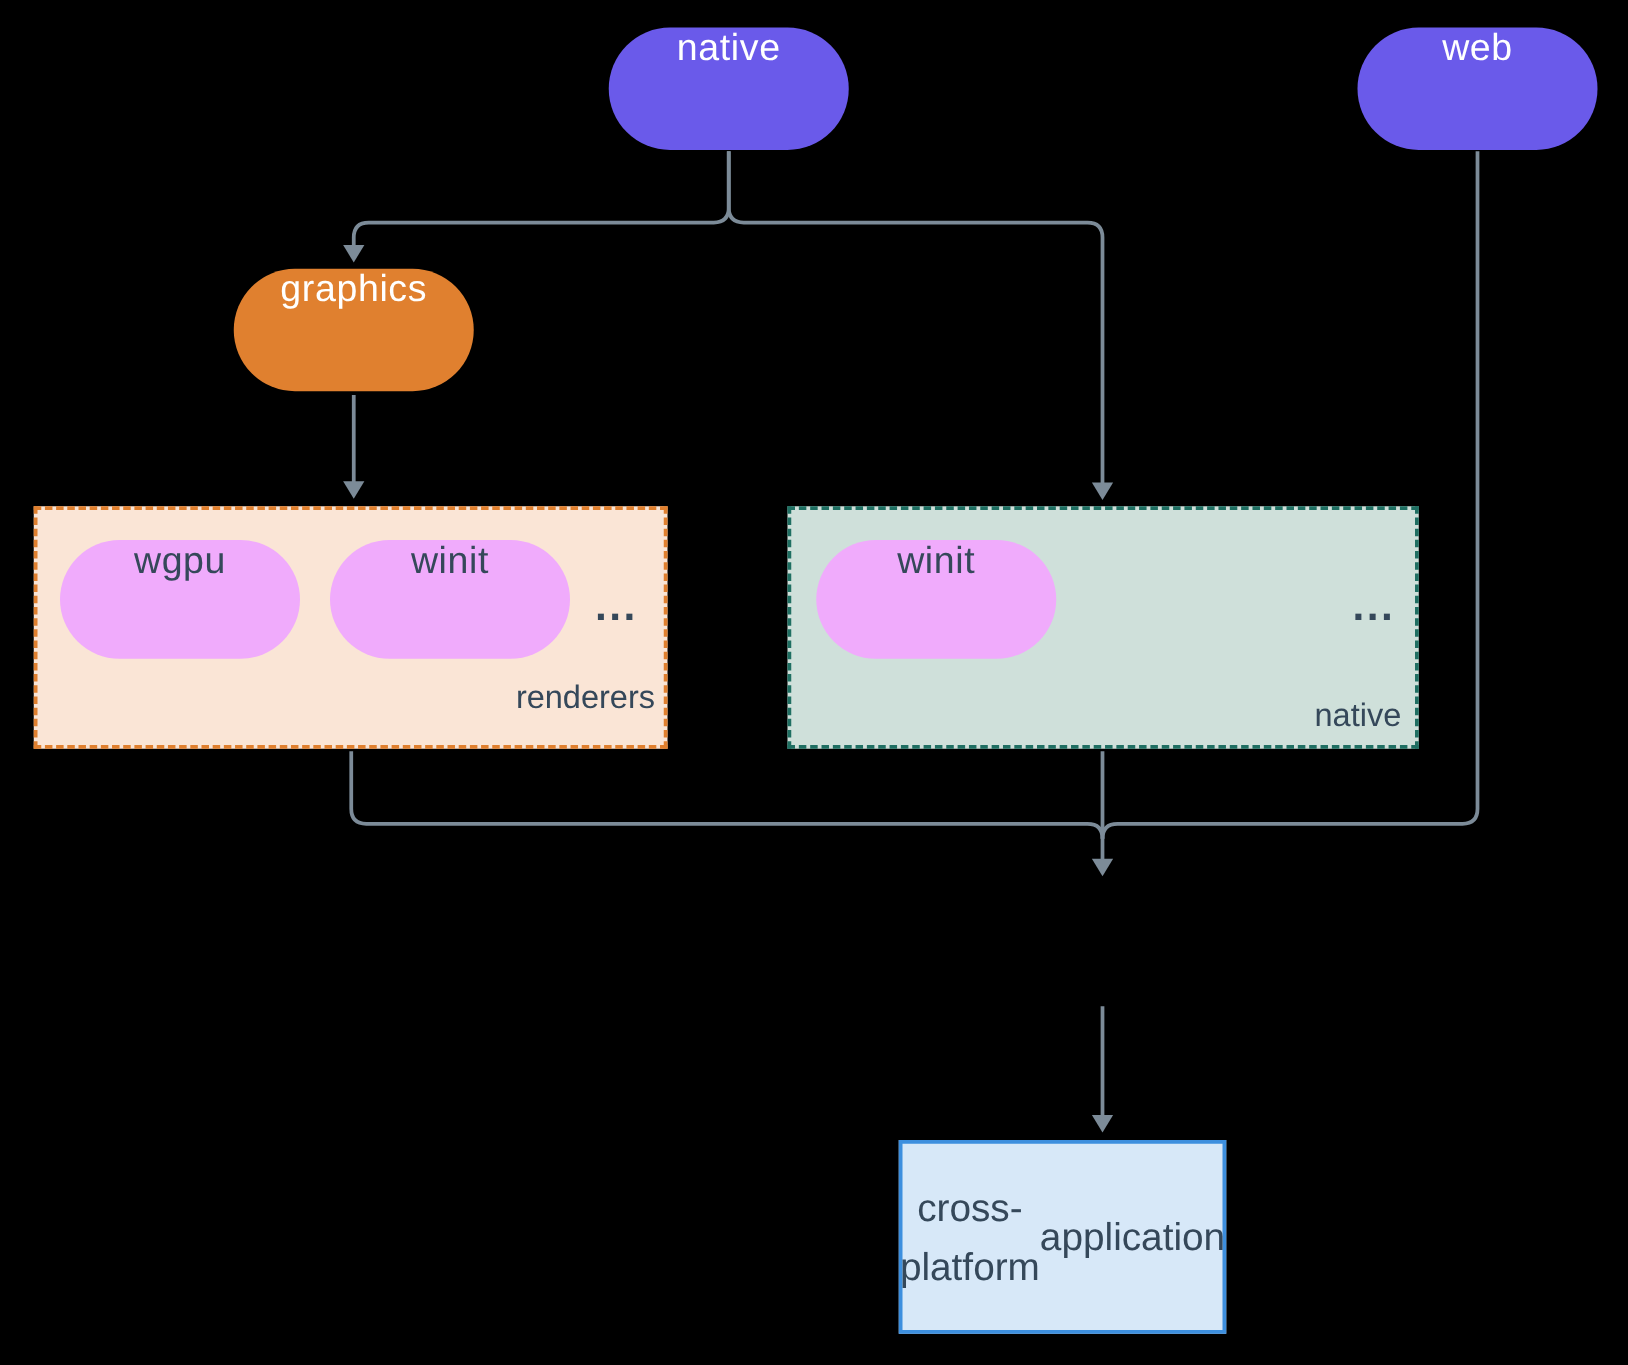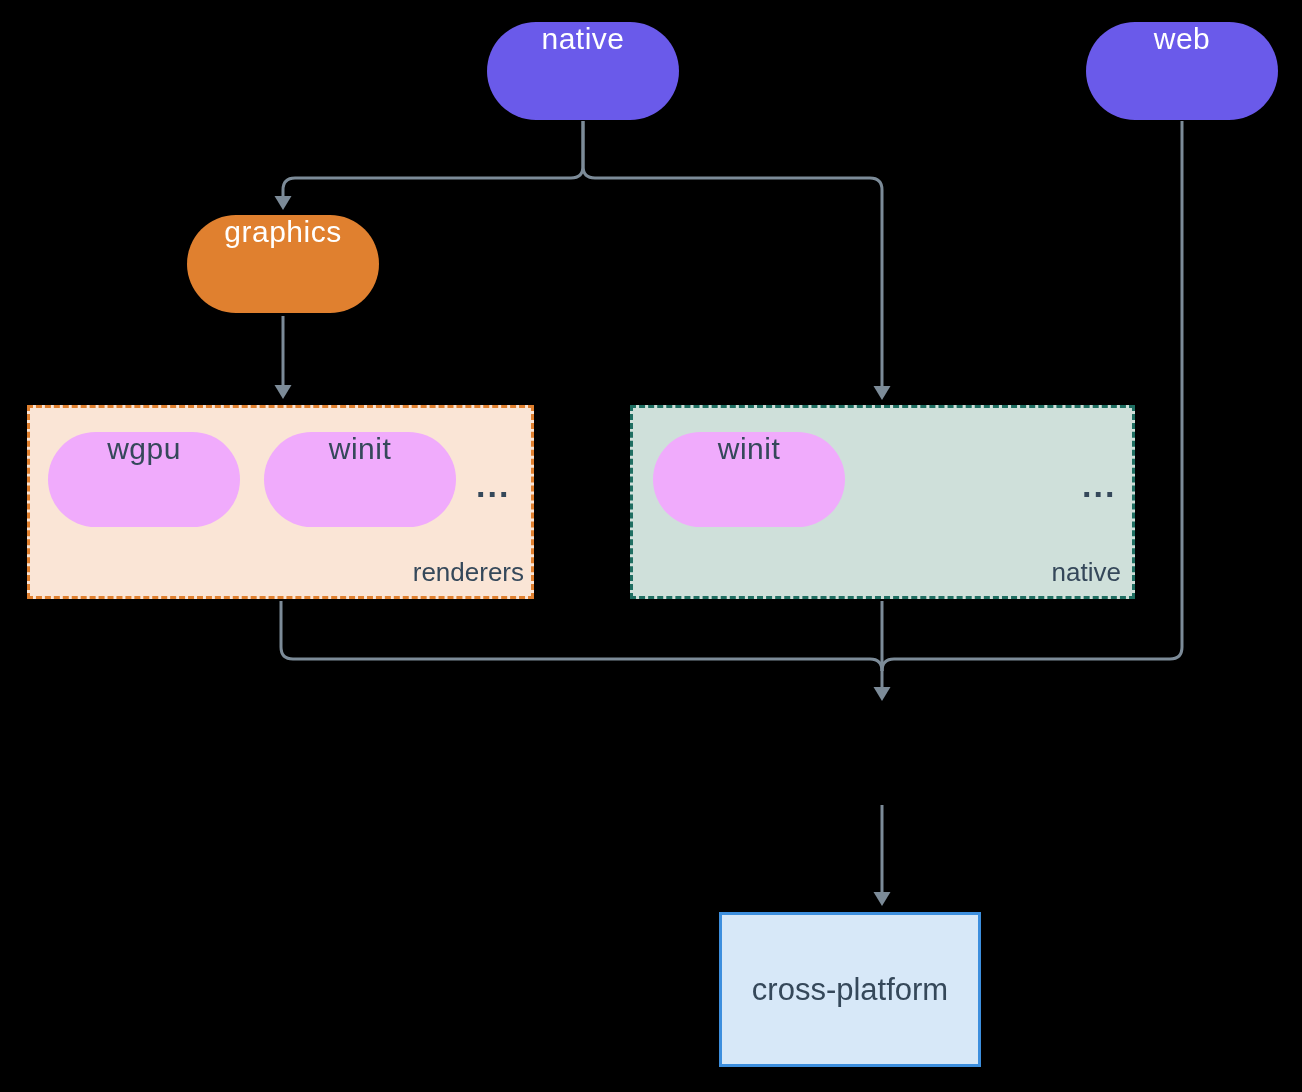--- a/index.html
+++ b/index.html
@@ -40,21 +40,21 @@
   #pill-glow{left:264px;top:432px;width:192px;height:95px;}
   #pill-winit{left:653px;top:432px;width:192px;height:95px;}
   #pill-glutin{left:870px;top:432px;width:192px;height:95px;}
   .dots{
     position:absolute;color:var(--dark_text);font-size:34px;font-weight:700;
     letter-spacing:2px;line-height:34px;
   }
   #dots-renderers{left:476px;top:468px;}
   #dots-shells{left:1082px;top:468px;}
   .group-label{position:absolute;color:var(--dark_text);font-size:26px;line-height:26px;}
-  #label-renderers{top:559px;right:778px;margin-left:15px;}
+  #label-renderers{top:544px;right:778px;margin-left:15px;}
   #label-shells{top:559px;right:181px;}
   #node-application{
     position:absolute;left:719px;top:912px;width:262px;height:155px;
     box-sizing:border-box;background:var(--app_fill);border:3px solid var(--app_border);
     color:var(--dark_text);font-size:31px;line-height:47px;
     display:flex;flex-direction:row;align-items:center;justify-content:center;
     text-align:center;
   }
 </style>
 </head>
@@ -103,15 +103,16 @@
 
   <div class="pill white" id="pill-winit">
     <span>winit</span>
   </div>
   <div class="dots" id="dots-shells">...</div>
   <div class="group-label" id="label-shells">native</div>
 
 
   <div id="node-application">
     <span>cross-platform</span>
+    <span>application</span>
   </div>
 
 </div>
 
 </body></html>

